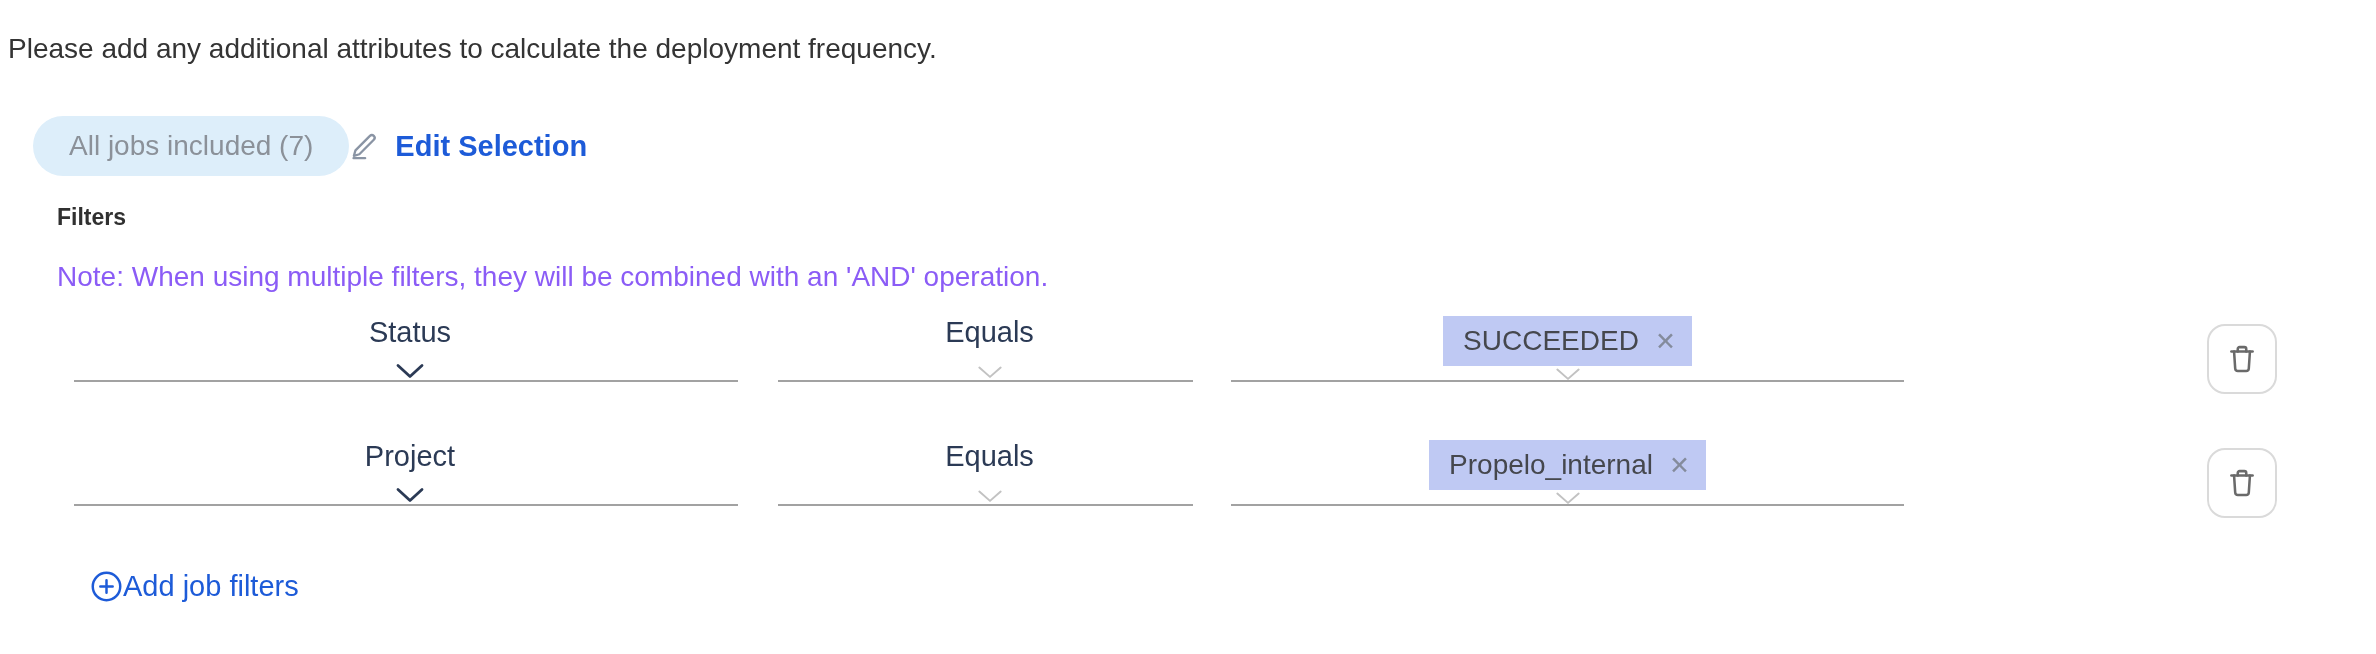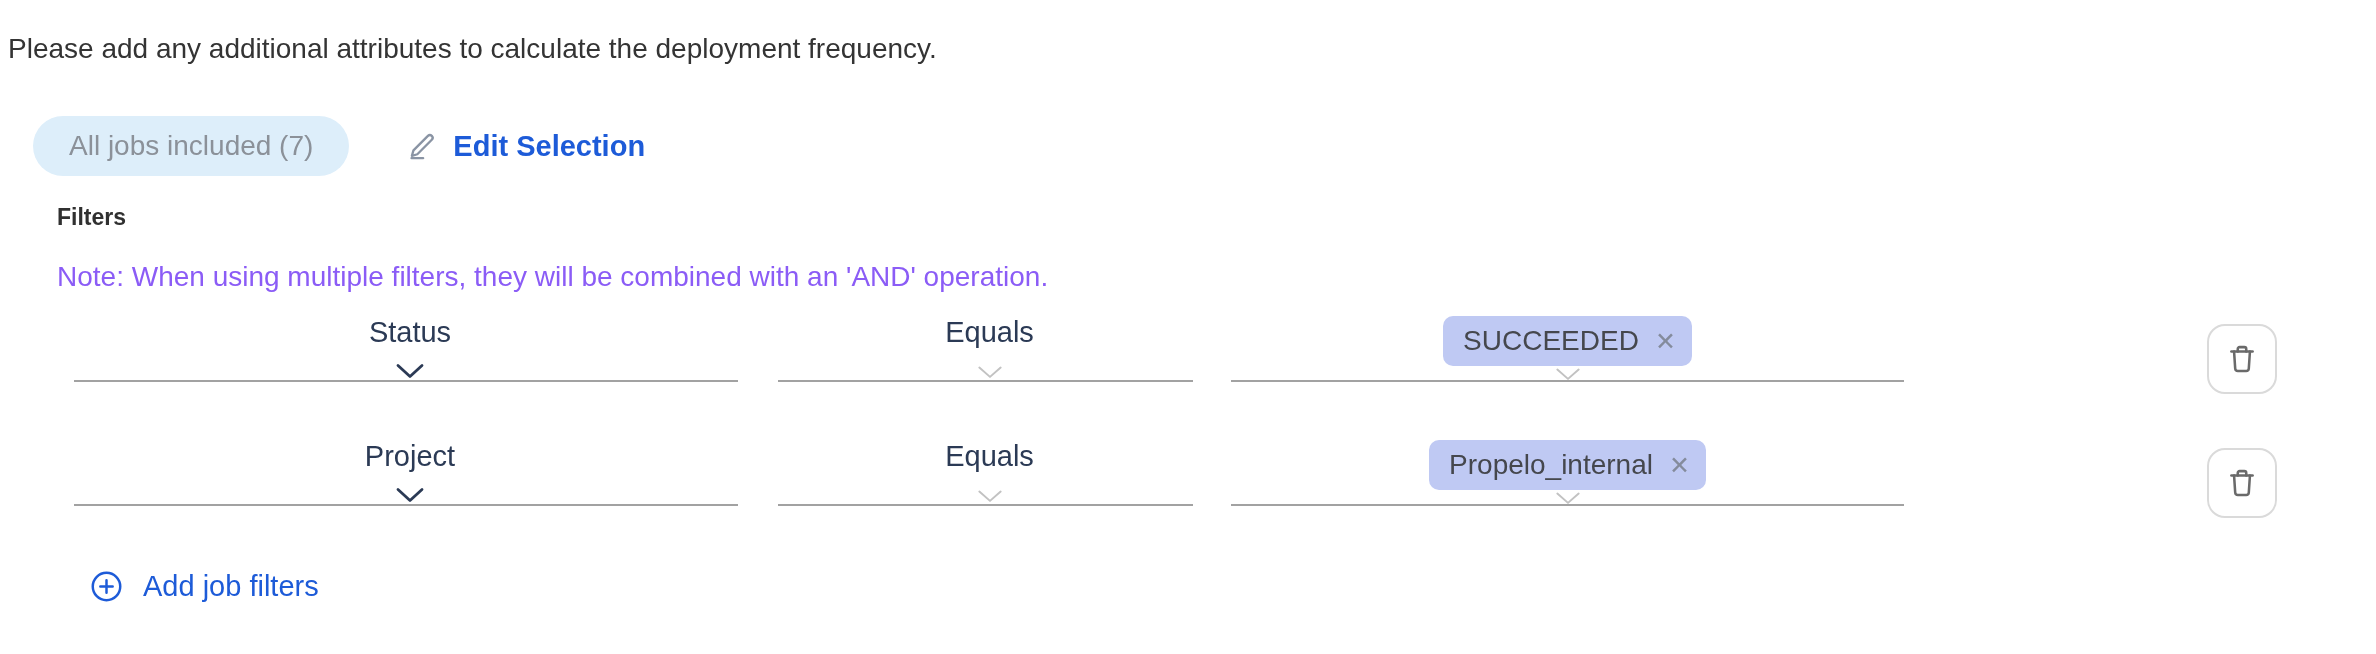--- a/index.html
+++ b/index.html
@@ -15,21 +15,20 @@
   .instruction {
     margin: 30px 0 0 8px;
     font-size: 28px;
     line-height: 38px;
     color: #343434;
   }
   .jobs-row {
     display: flex;
     align-items: center;
     margin: 48px 0 0 33px;
-    gap: 58px;
   }
   .badge {
     background: #ddeefa;
     border-radius: 999px;
     height: 60px;
     line-height: 60px;
     padding: 0 36px;
     font-size: 28px;
     color: #8b9199;
     white-space: nowrap;
@@ -82,21 +81,21 @@
   .select-label {
     font-size: 29px;
     color: #2b3a55;
     white-space: nowrap;
   }
   .tag {
     display: inline-flex;
     align-items: center;
     gap: 16px;
     background: #bfc9f3;
-    border-radius: 10px;
+    border-radius: 0;
     padding: 9px 16px 9px 20px;
     font-size: 28px;
     color: #45474d;
     white-space: nowrap;
   }
   .tag-remove {
     color: #848b9c;
     font-size: 25px;
     line-height: 1;
     cursor: pointer;
@@ -111,21 +110,20 @@
     border-radius: 18px;
     display: flex;
     align-items: center;
     justify-content: center;
     cursor: pointer;
     flex: 0 0 auto;
   }
   .add-btn {
     display: inline-flex;
     align-items: center;
-    gap: 20px;
     margin: 64px 0 0 90px;
     color: #1d5bd8;
     font-size: 29px;
     font-weight: 500;
     cursor: pointer;
     background: none;
     border: none;
     padding: 0;
     font-family: inherit;
   }

